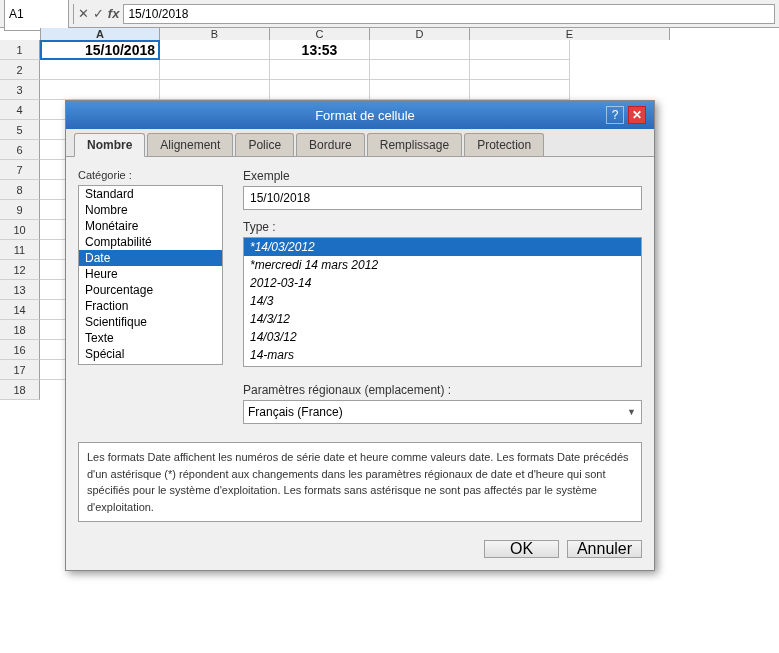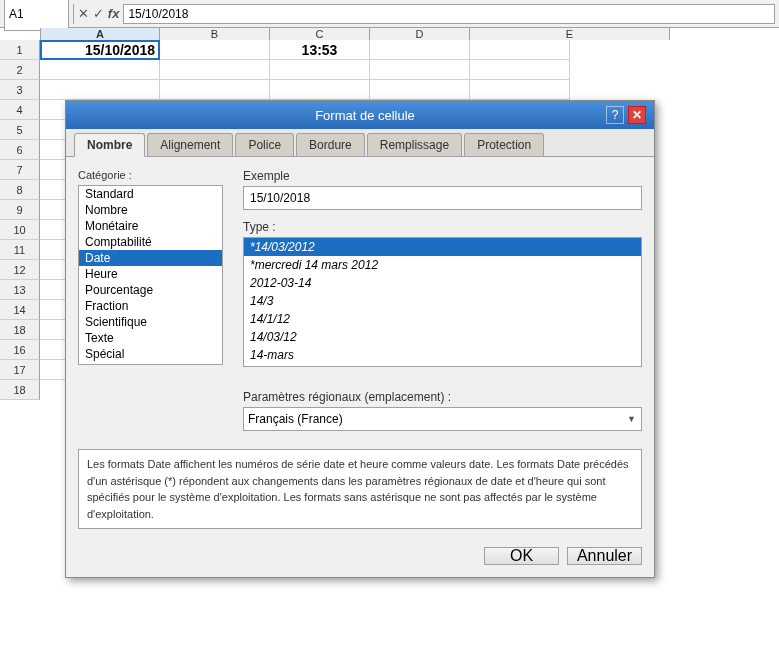--- a/index.html
+++ b/index.html
@@ -254,21 +254,21 @@
       border: 1px solid #a0a0a0;
       background: white;
       height: 24px;
       padding: 2px 6px;
       font-size: 12px;
       display: flex;
       align-items: center;
     }
 
     .type-section {
-      margin-bottom: 23px;
+      margin-bottom: 16px;
     }
     .type-list {
       border: 1px solid #a0a0a0;
       background: white;
       height: 130px;
       overflow-y: auto;
       position: relative;
       font-style: italic;
     }
     .type-item {
@@ -583,21 +583,21 @@
           </div>
         </div>
 
         <div class="type-section">
           <div class="field-label">Type :</div>
           <div class="type-list">
             <div class="type-item selected">*14/03/2012</div>
             <div class="type-item">*mercredi 14 mars 2012</div>
             <div class="type-item">2012-03-14</div>
             <div class="type-item">14/3</div>
-            <div class="type-item">14/1/12</div>
+            <div class="type-item">14/3/12</div>
             <div class="type-item">14/03/12</div>
             <div class="type-item">14-mars</div>
           </div>
         </div>
 
         <div class="region-section">
           <div class="field-label">Paramètres régionaux (emplacement) :</div>
           <div class="select-wrapper">
             <select class="region-select">
               <option>Français (France)</option>

